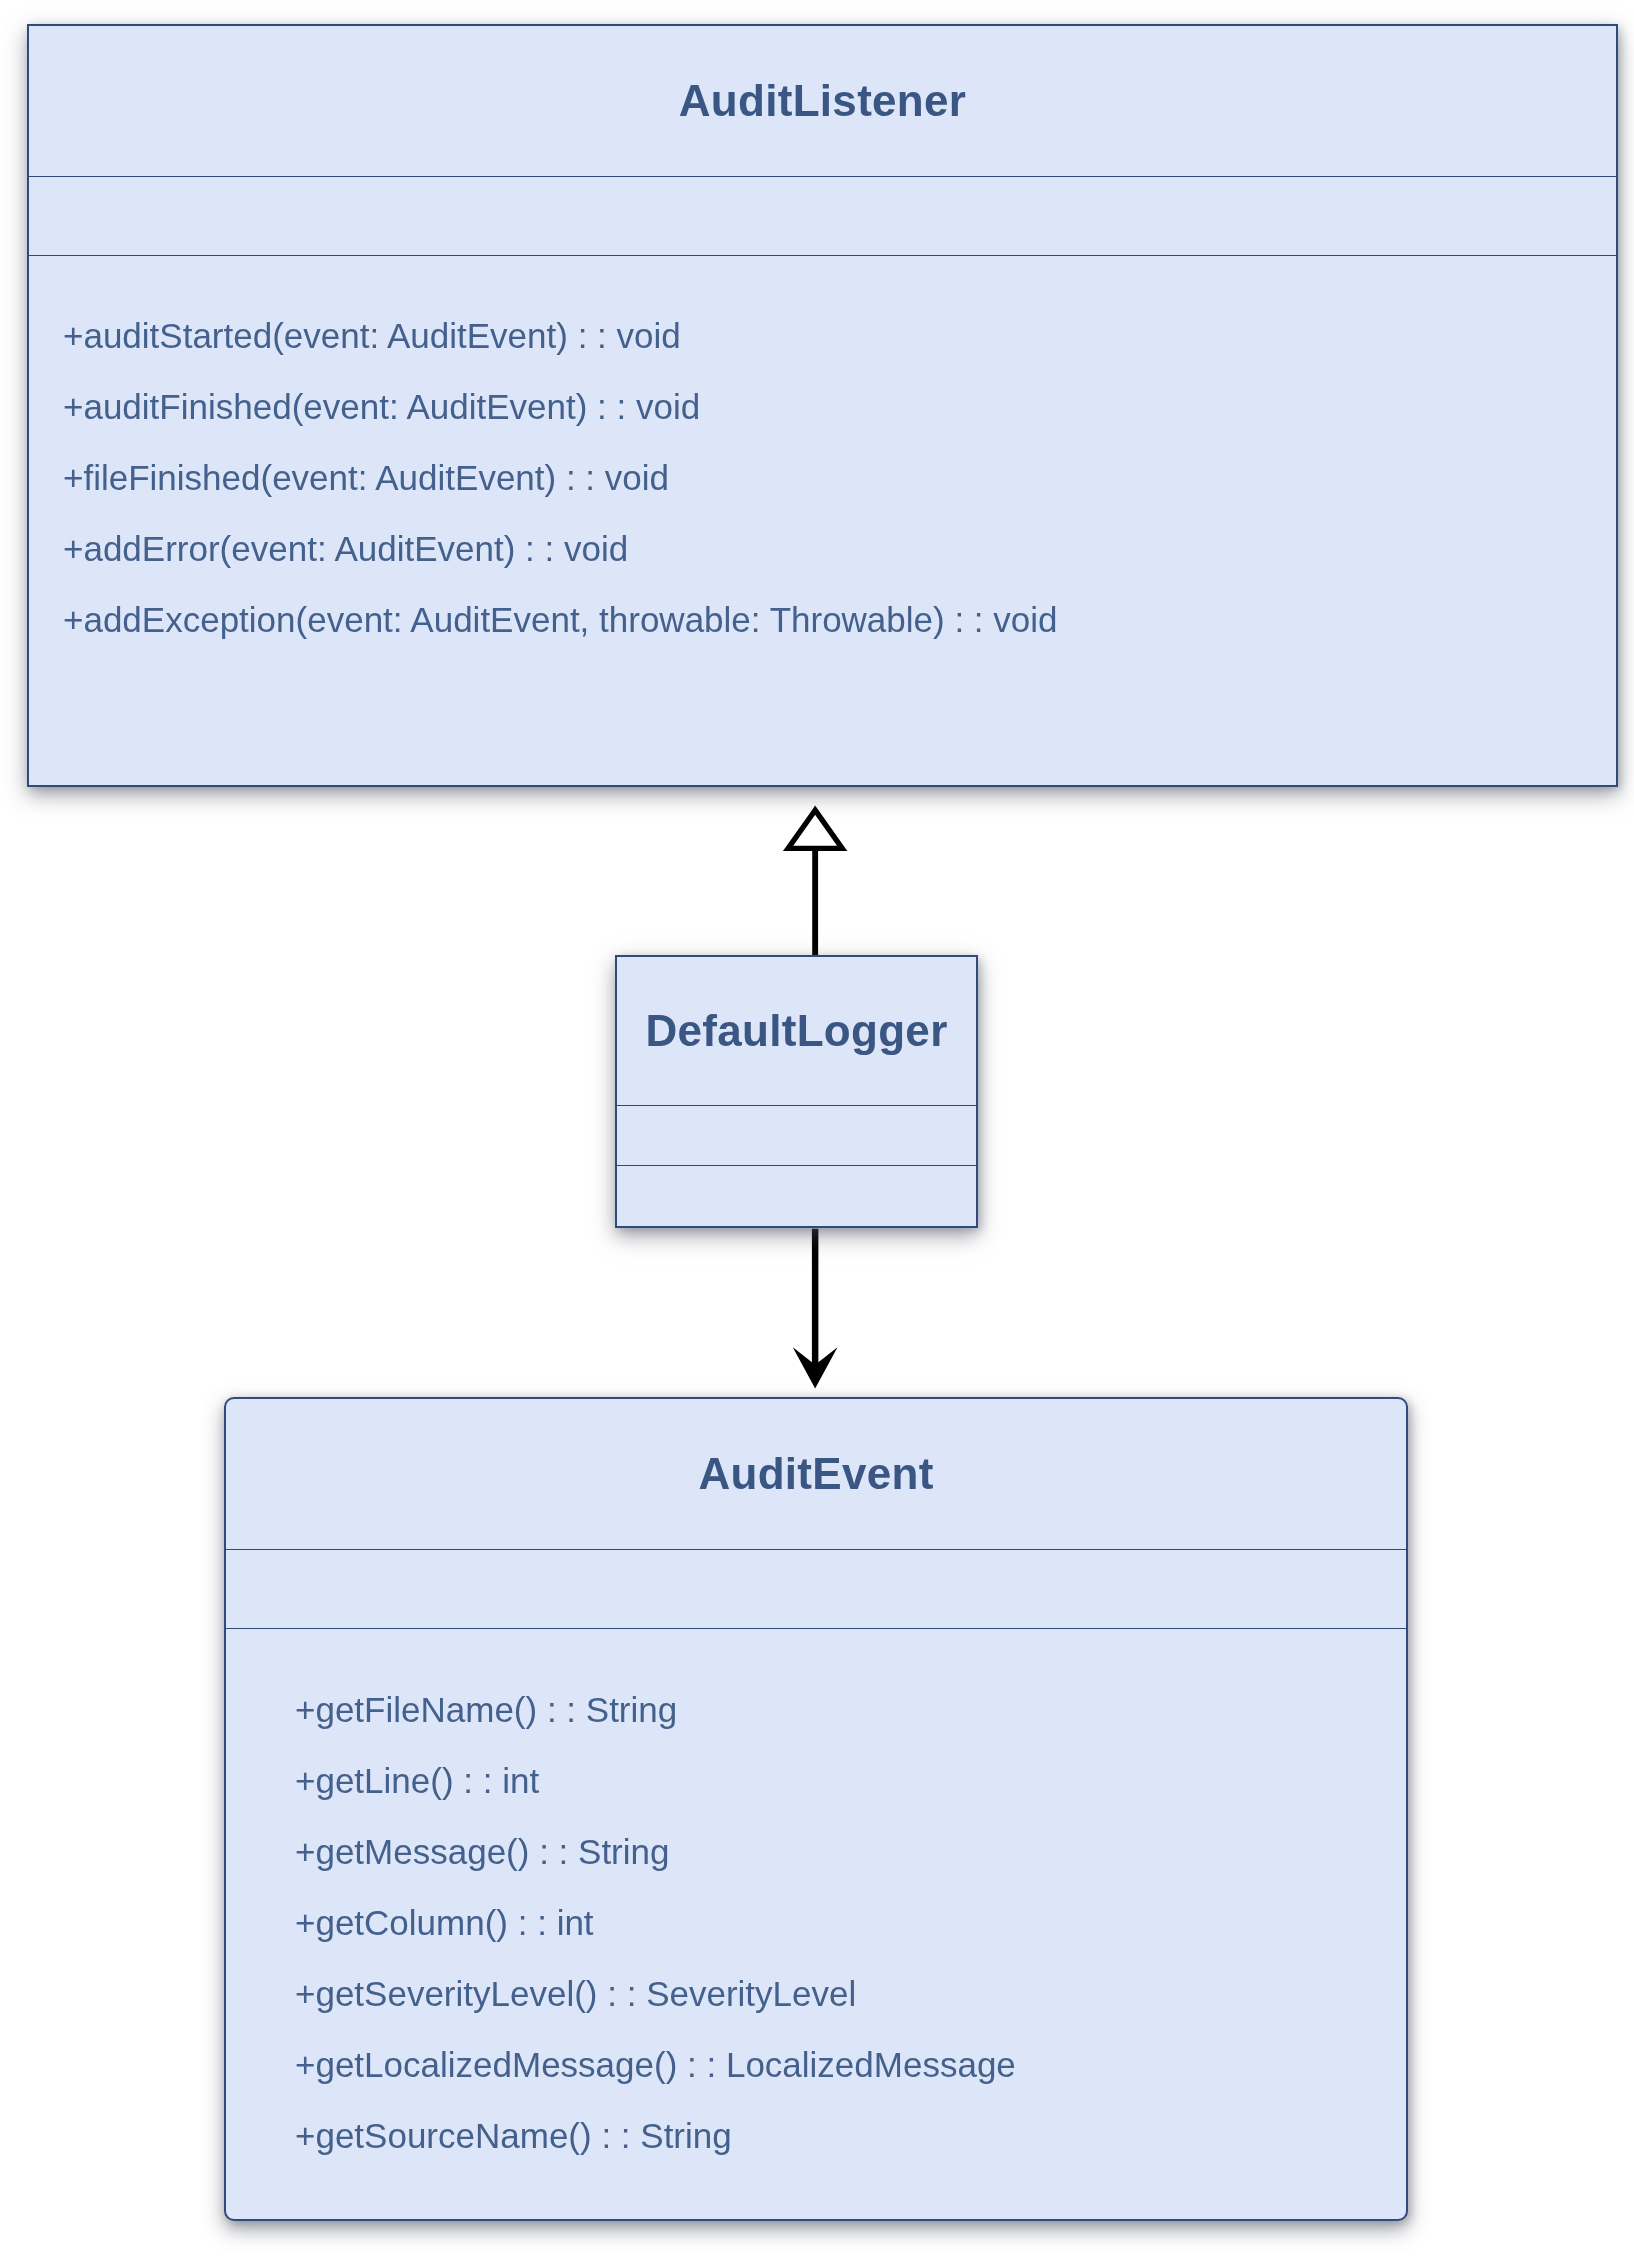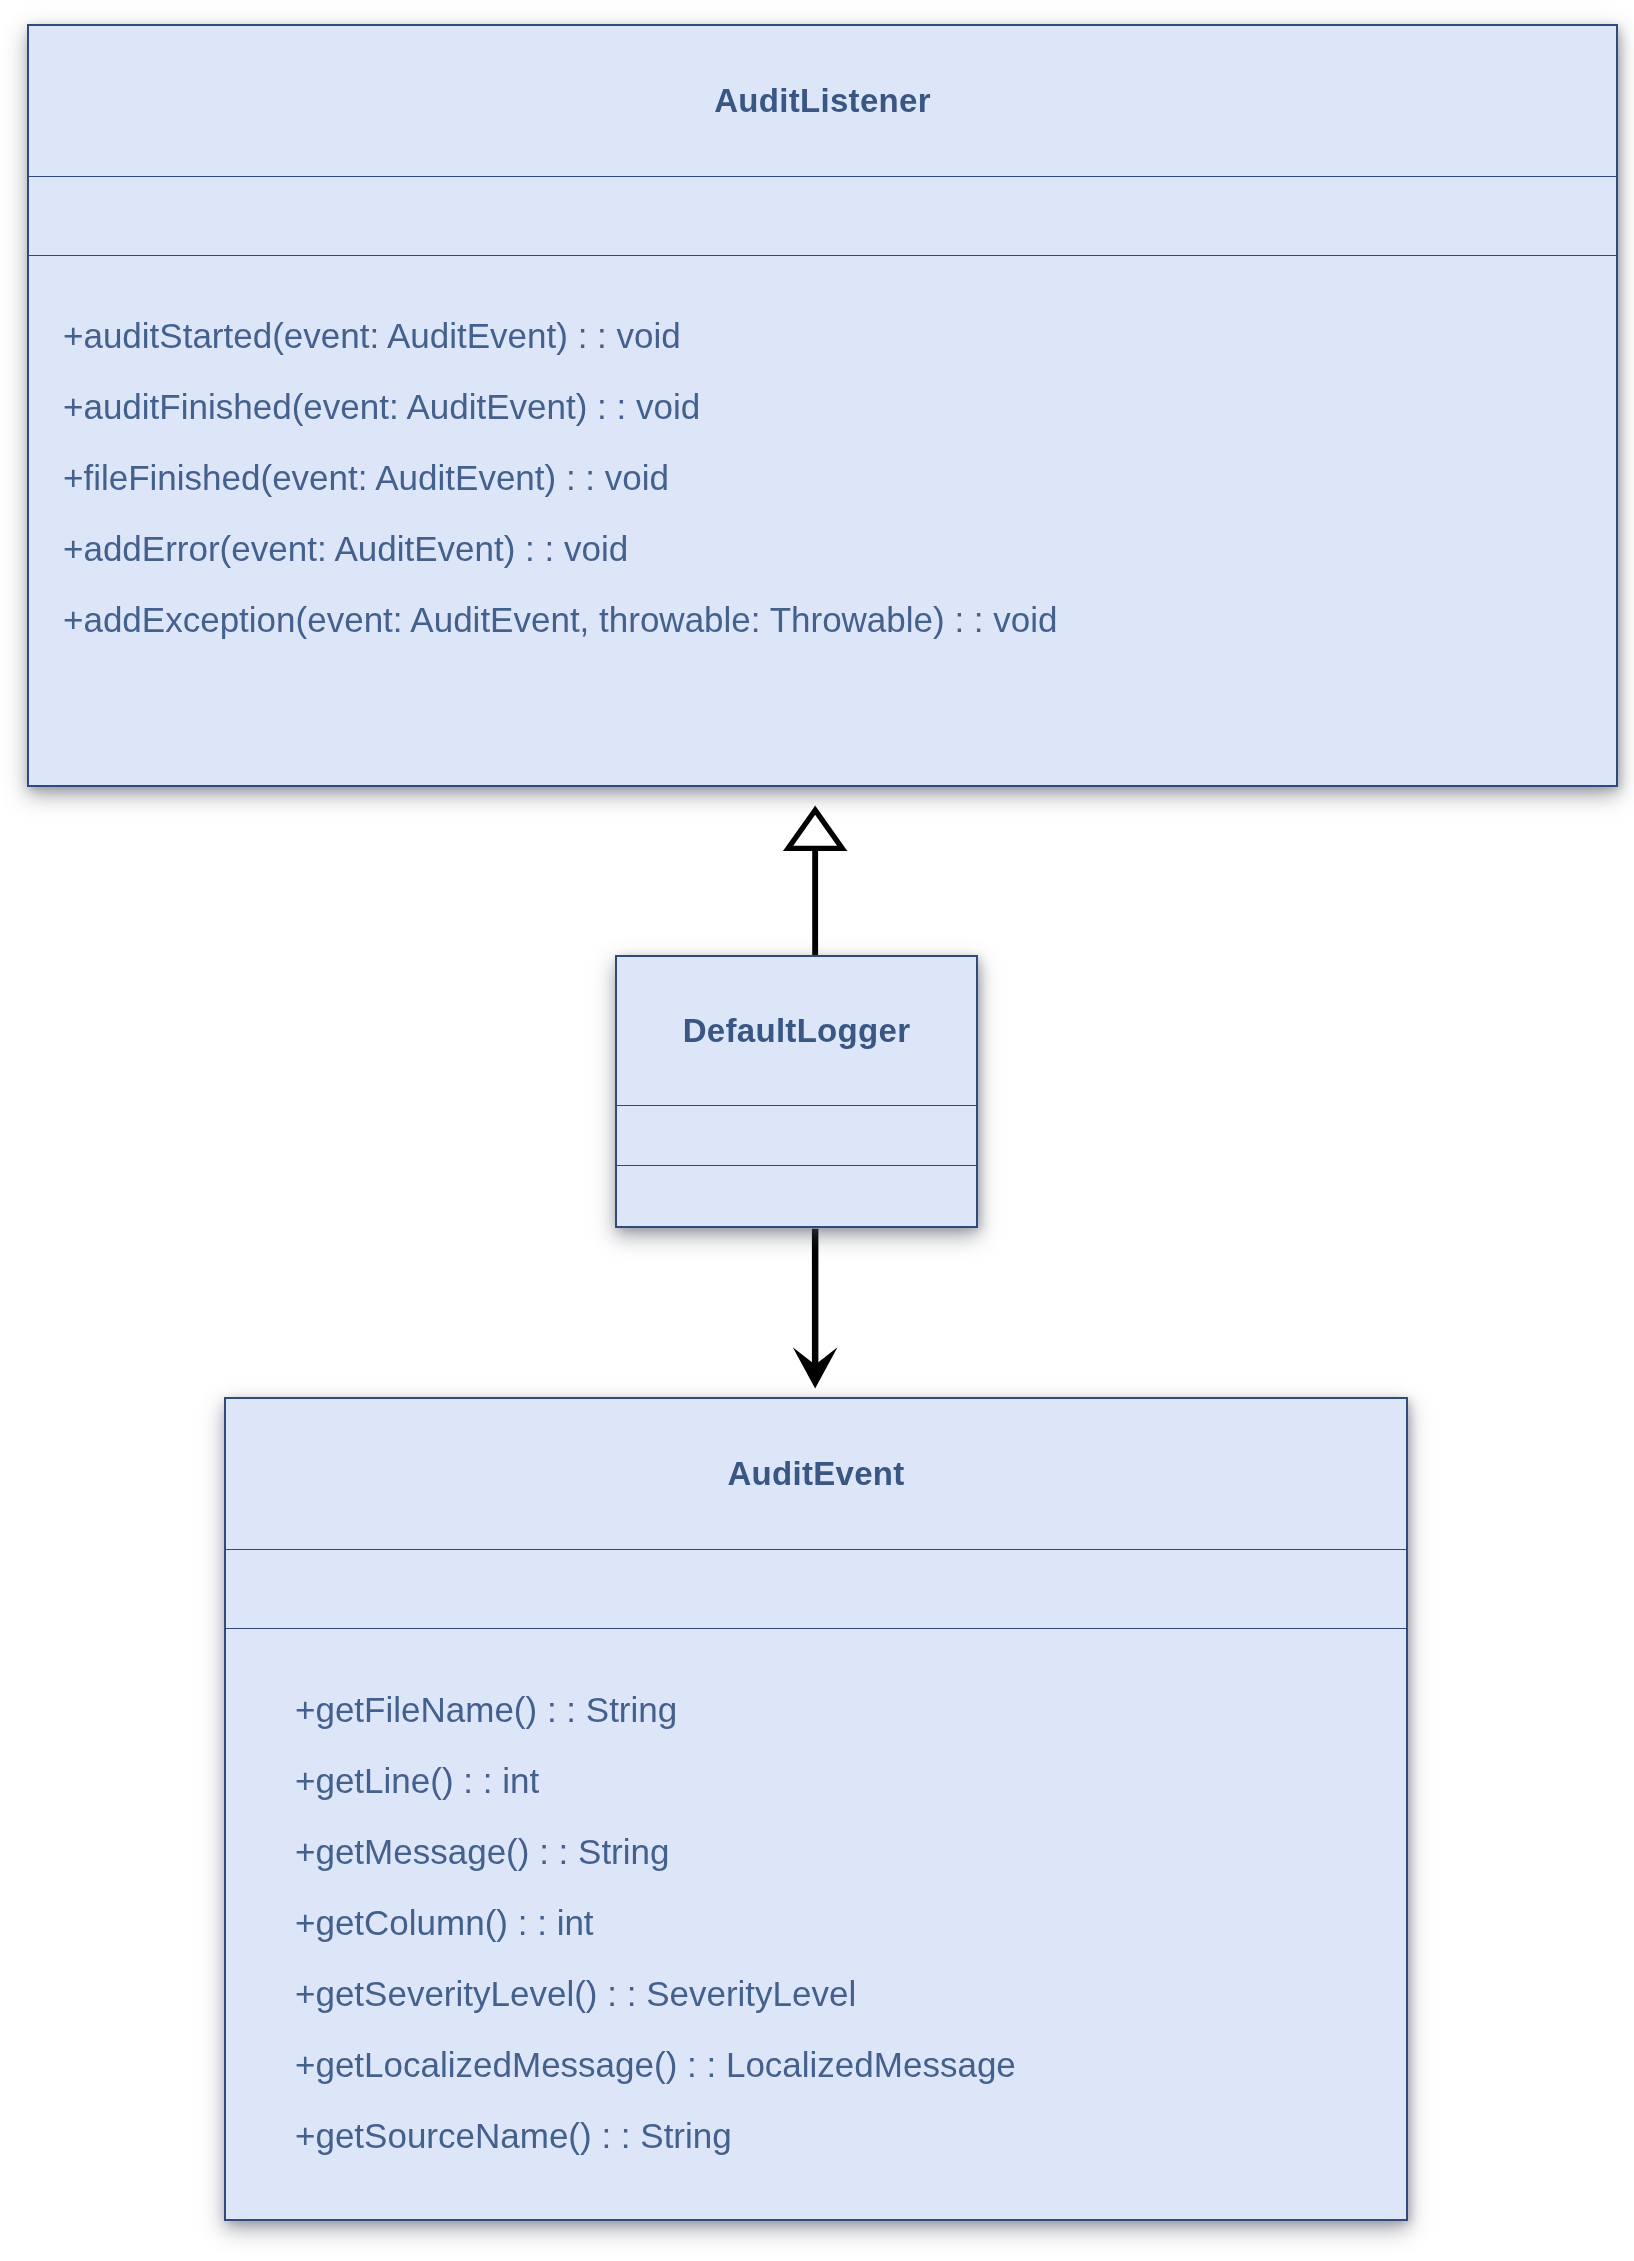--- a/index.html
+++ b/index.html
@@ -14,40 +14,40 @@
   .uml-class {
     position: absolute;
     background: #dce6f8;
     border: 2.9px solid #2f4a7b;
     box-sizing: border-box;
     display: flex; flex-direction: column;
     box-shadow: 0 8.2px 20px rgba(75,80,95,0.50), 2.9px 2.9px 8.2px rgba(75,80,95,0.28);
   }
   .c-title {
     display: flex; align-items: center; justify-content: center;
-    font-weight: bold; font-size: 33px; color: #3a5683;
+    font-weight: bold; font-size: 44px; color: #3a5683;
     letter-spacing: 0.3px;
   }
   .c-attrs {
     border-top: 1.8px solid #2f4a7b;
     border-bottom: 1.8px solid #2f4a7b;
   }
   .c-methods { flex: 1; color: #44608c; font-size: 35px; }
   .method-row { height: 71px; display: flex; align-items: center; white-space: pre; }
 
   #audit-listener { left: 27px; top: 23.6px; width: 1591px; height: 763px; }
   #audit-listener .c-title  { height: 150px; }
   #audit-listener .c-attrs  { height: 78px; }
   #audit-listener .c-methods { padding: 45px 11.8px 0 34px; text-align: right; }
 
   #default-logger { left: 615px; top: 955px; width: 363px; height: 273px; }
   #default-logger .c-title { height: 148px; }
   #default-logger .c-attrs { height: 59px; }
 
-  #audit-event { left: 224px; top: 1397px; width: 1184px; height: 824px; }
+  #audit-event { left: 224px; top: 1397px; width: 1184px; height: 824px; border-radius: 10px; }
   #audit-event .c-title  { height: 150px; }
   #audit-event .c-attrs  { height: 78px; }
   #audit-event .c-methods { padding: 45px 11.8px 0 37px; margin-left: 32px; }
 
   svg.connectors {
     position: absolute; left: 0; top: 0;
     width: 1635px; height: 2261px;
     pointer-events: none;
   }
 </style>

